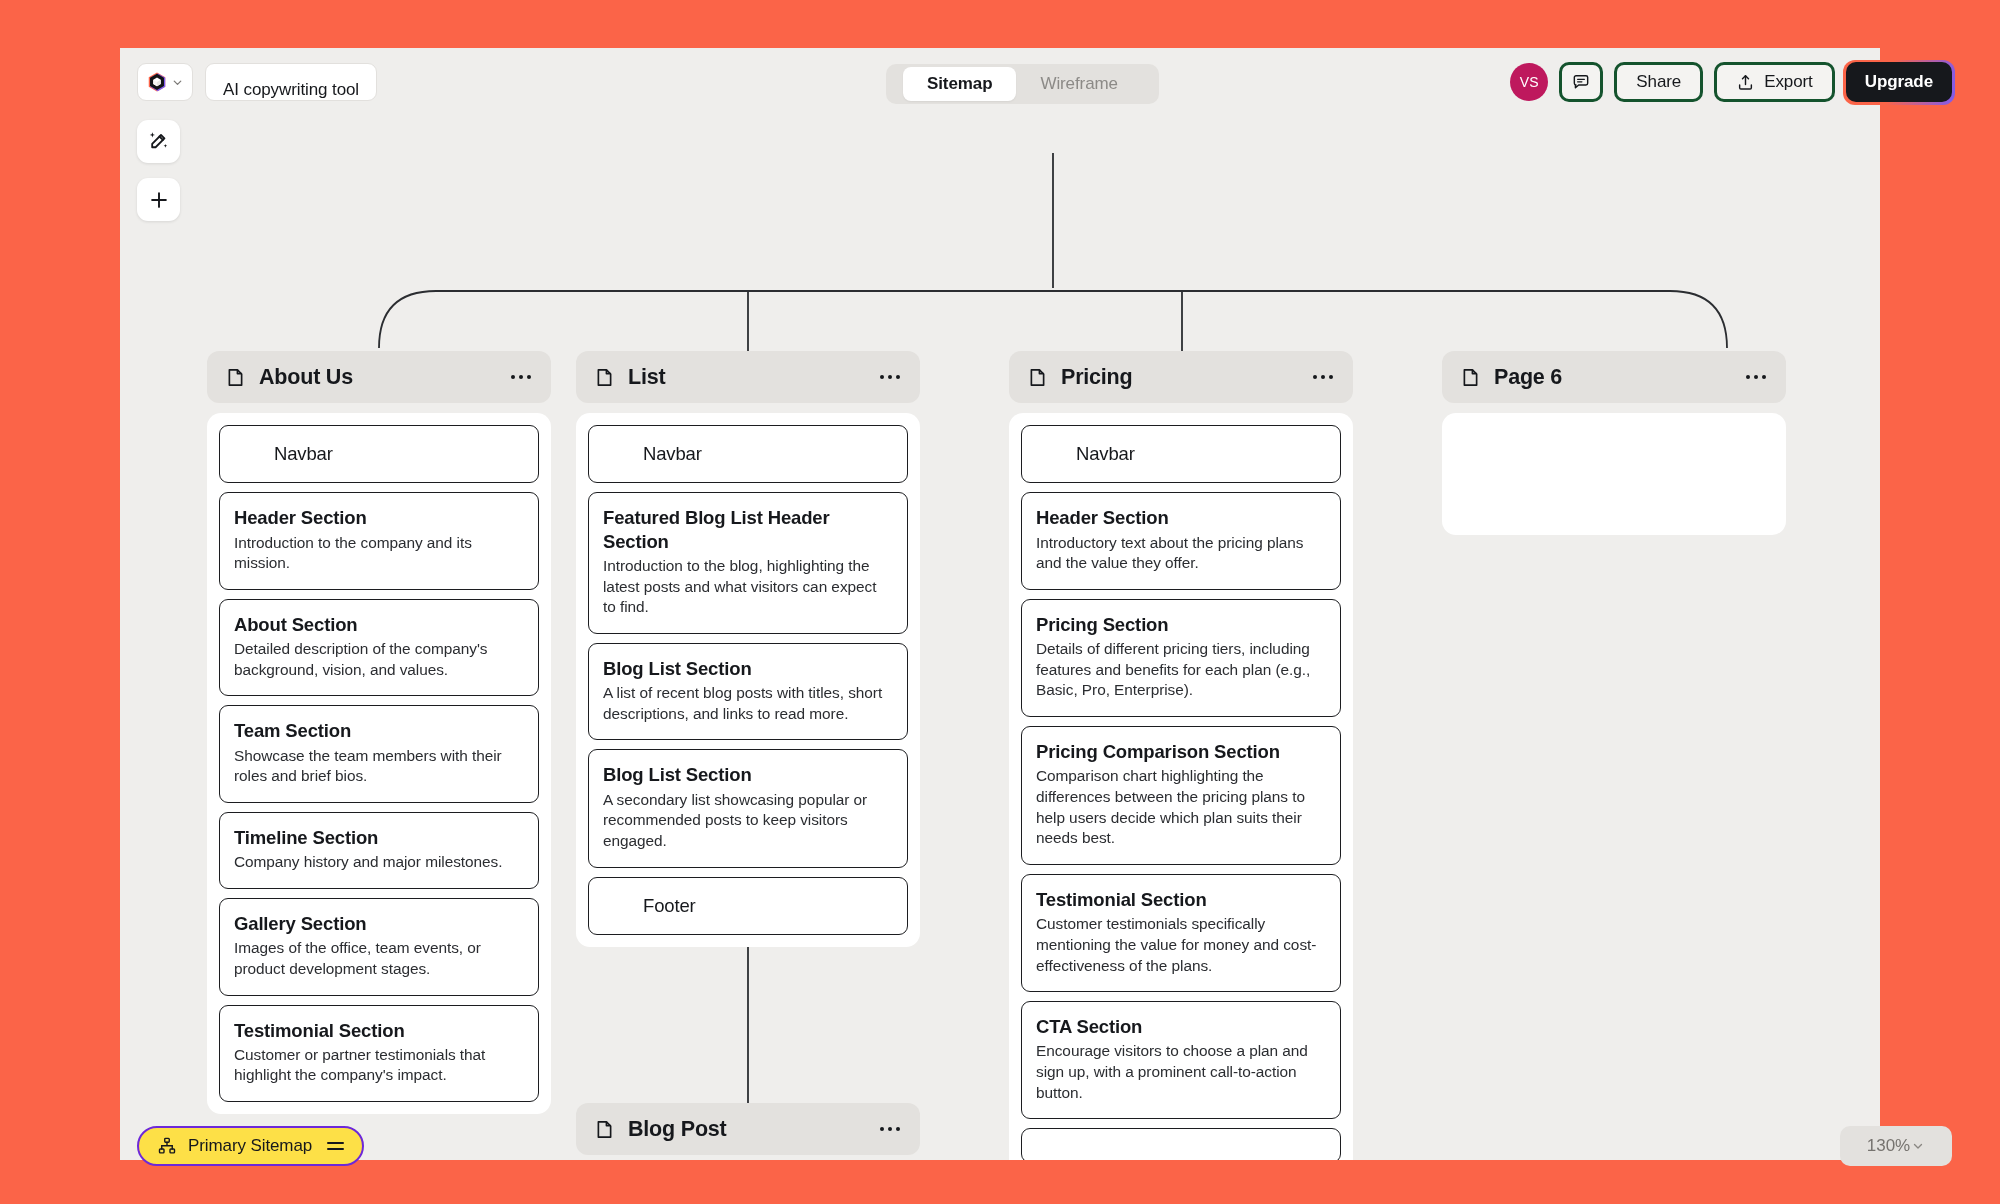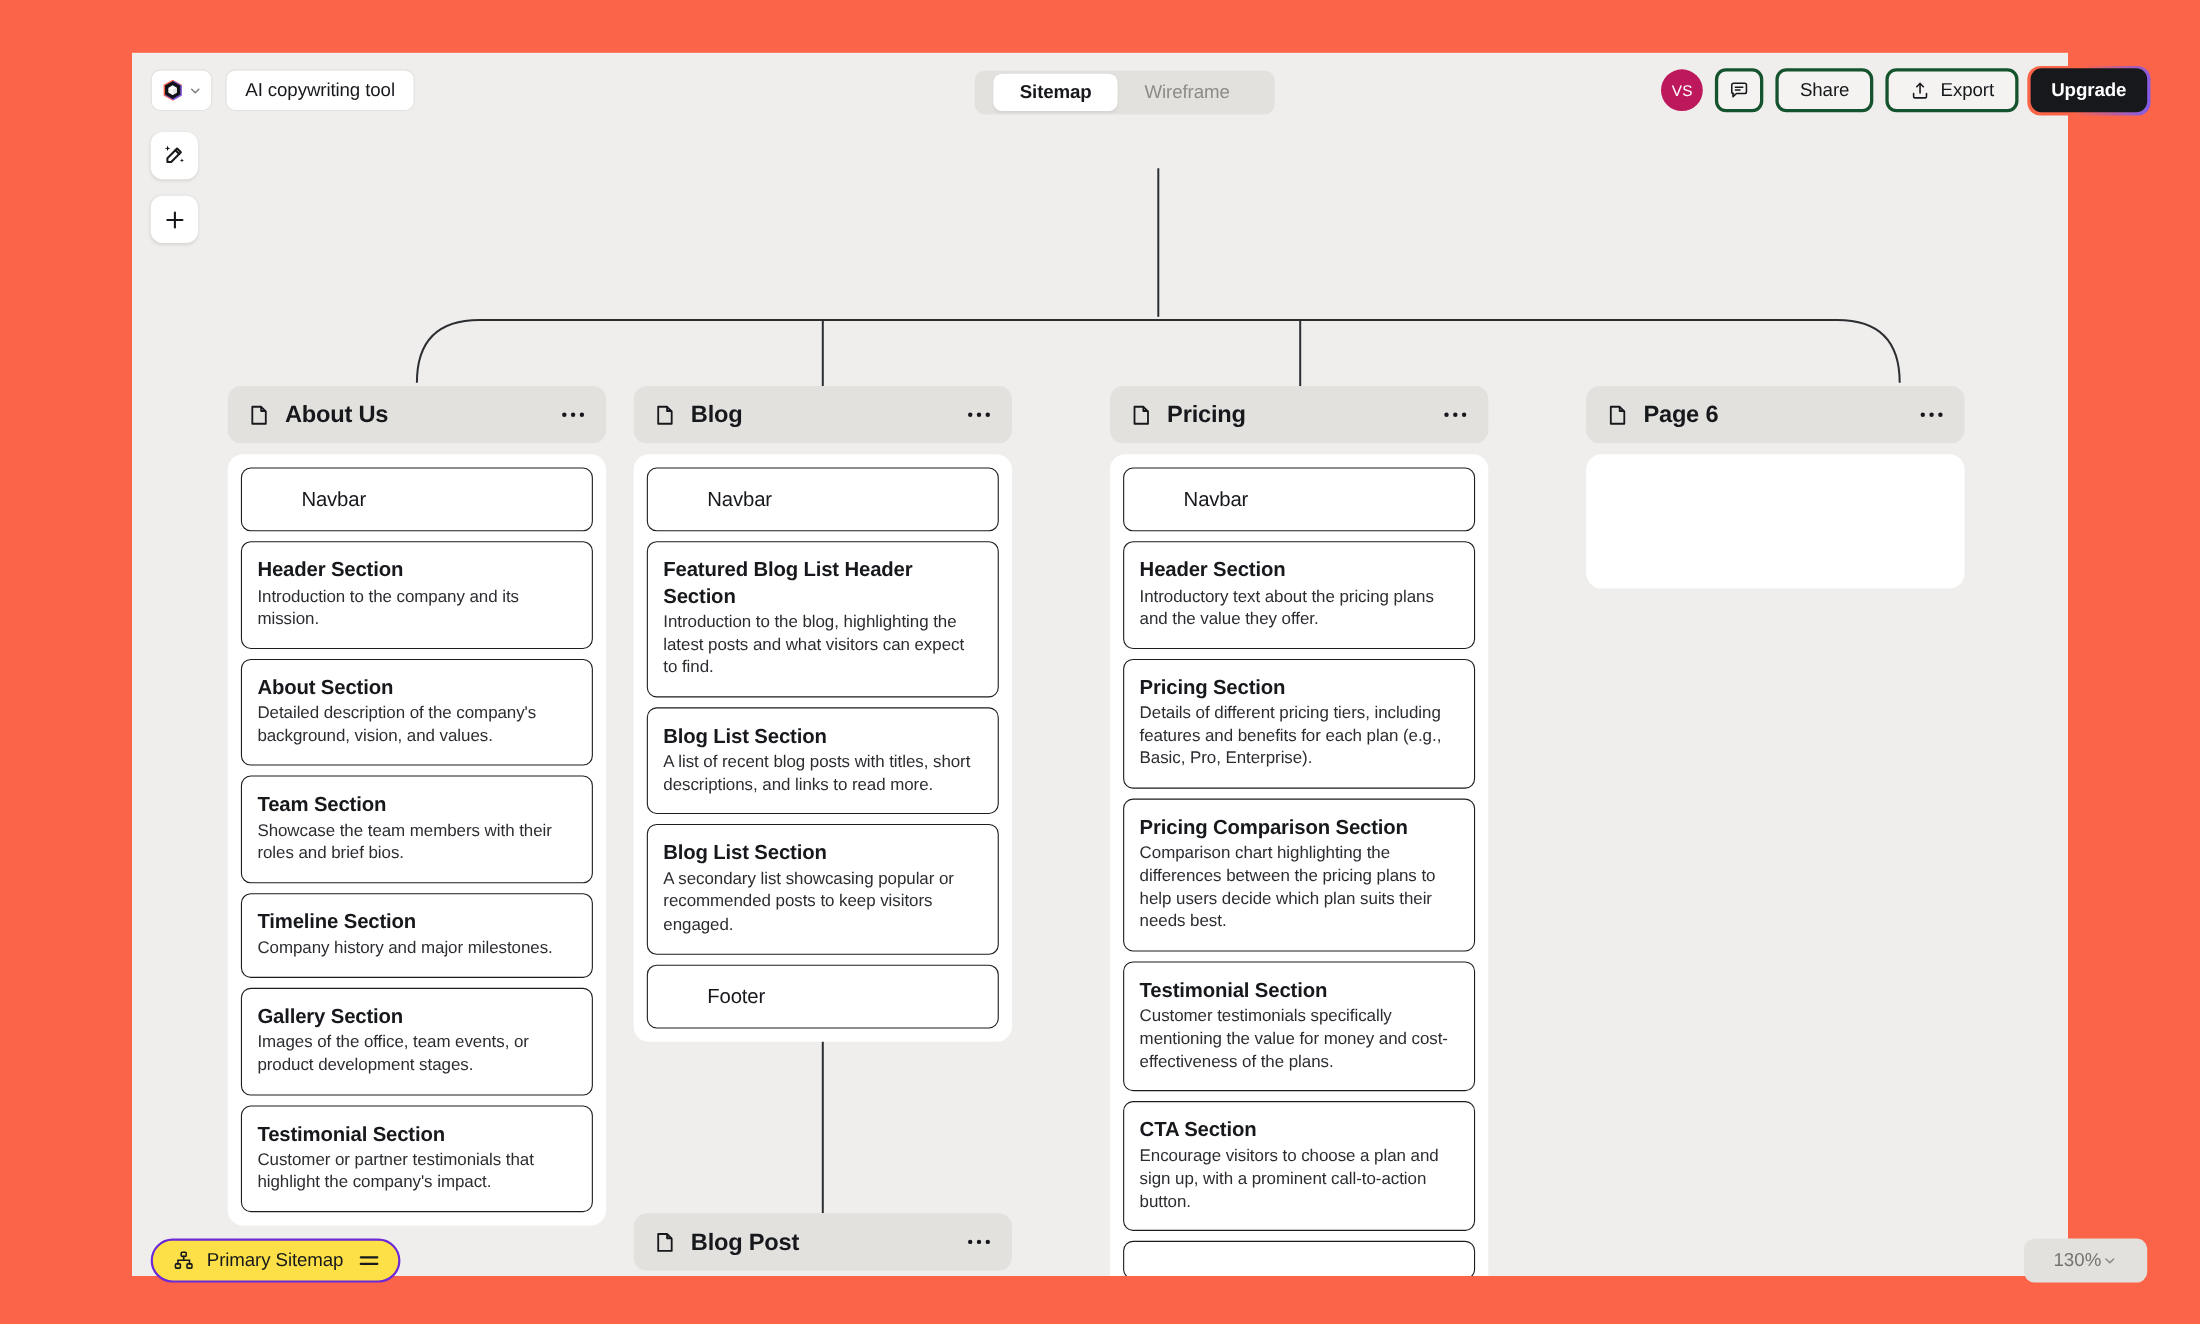--- a/index.html
+++ b/index.html
@@ -90,21 +90,21 @@
     border-radius: 9px;
     display: flex; align-items: center; justify-content: center; gap: 3px;
     cursor: pointer;
   }
   #doc-name-btn {
     left: 205px; top: 63px;
     height: 38px;
     background: #FFFFFF;
     border: 1px solid #E2E0DD;
     border-radius: 9px;
-    display: flex; align-items: center;
+    display: flex; align-items: flex-end;
     padding: 0 17px;
     font-size: 17px; color: #16181C; font-weight: 500;
     letter-spacing: -0.1px;
     cursor: pointer;
   }
   #magic-btn, #add-btn {
     left: 137px;
     width: 43px; height: 43px;
     background: #FFFFFF;
     border-radius: 11px;
@@ -274,21 +274,21 @@
         </div>
       </div>
     </div>
 
     <div class="column" style="left:456px; top:303px;">
       <div class="col-header">
         <svg class="doc-icon" viewBox="0 0 24 24">
           <path d="M5 3.2h9.2L19 8v12.8H5z" fill="none" stroke="#16181C" stroke-width="1.9" stroke-linejoin="round"></path>
           <path d="M14.2 3.2v4.4H19" fill="none" stroke="#16181C" stroke-width="1.9" stroke-linejoin="round"></path>
         </svg>
-        <span class="col-title">Blog</span>
+        <span class="col-title">List</span>
         <span class="dots">
             <i></i>
             <i></i>
             <i></i>
           </span>
       </div>
       <div class="col-body">
         <div class="node-card simple">
           <div class="node-title">Navbar</div>
         </div>

